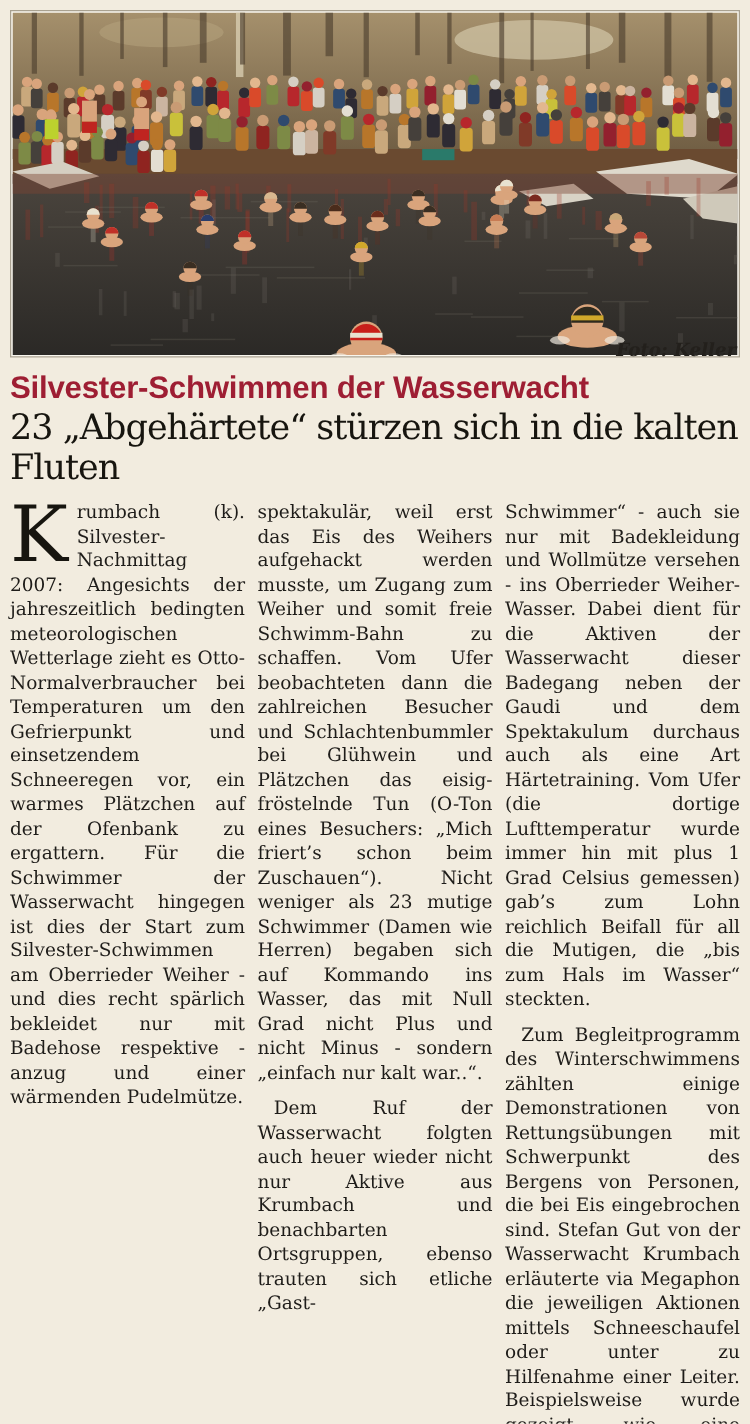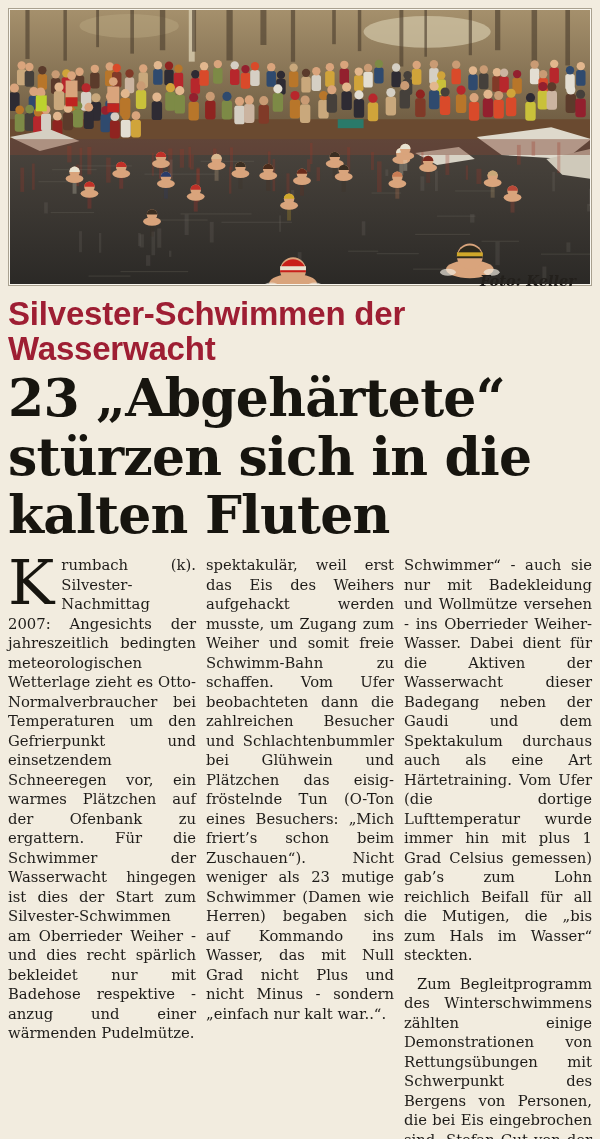--- a/index.html
+++ b/index.html
@@ -9,28 +9,28 @@
     font-family:"DejaVu Serif",serif;
   }
   .page{padding:8px 8px 0 8px}
   figure{margin:0}
   .photo-frame{background:#f9f6ee;padding:1px;border:1px solid #a9a190}
   .photo-frame svg{display:block;width:100%;height:auto}
   .caption{
     position:relative;font-weight:bold;font-style:italic;
     font-size:14.6px;line-height:20px;margin-top:5px;color:#23201c;
   }
-  .credit{position:absolute;right:16px;bottom:0}
+  .credit{position:absolute;right:3px;bottom:0}
   .kicker{
     font-family:"Liberation Sans",sans-serif;font-weight:700;
-    font-size:33px;line-height:1.05;color:#9e1e33;
+    font-size:25px;line-height:1.05;color:#9e1e33;
     margin:11px 0 3px 0;letter-spacing:-0.2px;
   }
   .headline{
-    font-weight:700;font-size:52px;line-height:1.12;
+    font-weight:400;font-size:28px;line-height:1.12;
     color:#17150f;margin:2px 0 11px 0;letter-spacing:-0.8px;
   }
   .body-grid{
     display:grid;grid-template-columns:1fr 1fr 1fr;
     grid-template-rows:auto auto;column-gap:10px;
   }
   .col{font-size:14.8px;line-height:19.5px;text-align:justify;hyphens:auto}
   .col p{margin:0}
   .col p.sp{margin-top:9px}
   .ind{text-indent:13px}
@@ -483,20 +483,21 @@
   <h1 class="headline">23 „Abgehärtete“ stürzen sich in die kalten Fluten</h1>
 
   <div class="body-grid">
 
     <div class="col col1">
       <p><span class="dropcap">K</span><span>rumbach (k). Silvester-Nachmittag 2007: Angesichts der jahreszeitlich bedingten meteorologischen Wetterlage zieht es Otto-Normalverbraucher bei Temperaturen um den Gefrierpunkt und einsetzendem Schneeregen vor, ein warmes Plätzchen auf der Ofenbank zu ergattern. Für die Schwimmer der Wasserwacht hingegen ist dies der Start zum Silvester-Schwimmen am Oberrieder Weiher - und dies recht spärlich bekleidet nur mit Badehose respektive -anzug und einer wärmenden Pudelmütze.</span></p>
     </div>
 
     <div class="col col2">
       <p>spektakulär, weil erst das Eis des Weihers aufgehackt werden musste, um Zugang zum Weiher und somit freie Schwimm-Bahn zu schaffen. Vom Ufer beobachteten dann die zahlreichen Besucher und Schlachtenbummler bei Glühwein und Plätzchen das eisig-fröstelnde Tun (O-Ton eines Besuchers: „Mich friert’s schon beim Zuschauen“). Nicht weniger als 23 mutige Schwimmer (Damen wie Herren) begaben sich auf Kommando ins Wasser, das mit Null Grad nicht Plus und nicht Minus - sondern „einfach nur kalt war..“.</p>
+      <p class="ind sp">Dem Ruf der Wasserwacht folgten auch heuer wieder nicht nur Aktive aus Krumbach und benachbarten Ortsgruppen, ebenso trauten sich etliche „Gast-</p>
     </div>
 
     <div class="col col3">
       <p>Schwimmer“ - auch sie nur mit Badekleidung und Wollmütze versehen - ins Oberrieder Weiher-Wasser. Dabei dient für die Aktiven der Wasserwacht dieser Badegang neben der Gaudi und dem Spektakulum durchaus auch als eine Art Härtetraining. Vom Ufer (die dortige Lufttemperatur wurde immer hin mit plus 1 Grad Celsius gemessen) gab’s zum Lohn reichlich Beifall für all die Mutigen, die „bis zum Hals im Wasser“ steckten.</p>
       <p class="ind sp">Zum Begleitprogramm des Winterschwimmens zählten einige Demonstrationen von Rettungsübungen mit Schwerpunkt des Bergens von Personen, die bei Eis eingebrochen sind. Stefan Gut von der Wasserwacht Krumbach erläuterte via Megaphon die jeweiligen Aktionen mittels Schneeschaufel oder unter zu Hilfenahme einer Leiter. Beispielsweise wurde gezeigt, wie eine Menschenkette im Falle eines Eisunglückes hilfreich gebildet werden kann - oder wie spezielle Eisrettungsschlitten zum Einsatz kommen. Diese Vorführungen belegten allesamt deutlich, dass die Rot-Kreuz-Rettungsschimmer und Mitglieder der WW-Schnelleinsatz-Gruppe gut geübt sind, um damit am und im Wasser zu jeder Jahreszeit geschultes Helfen wirkungsvoll einzusetzen.</p>
     </div>
 
   </div>
 </div>
 

